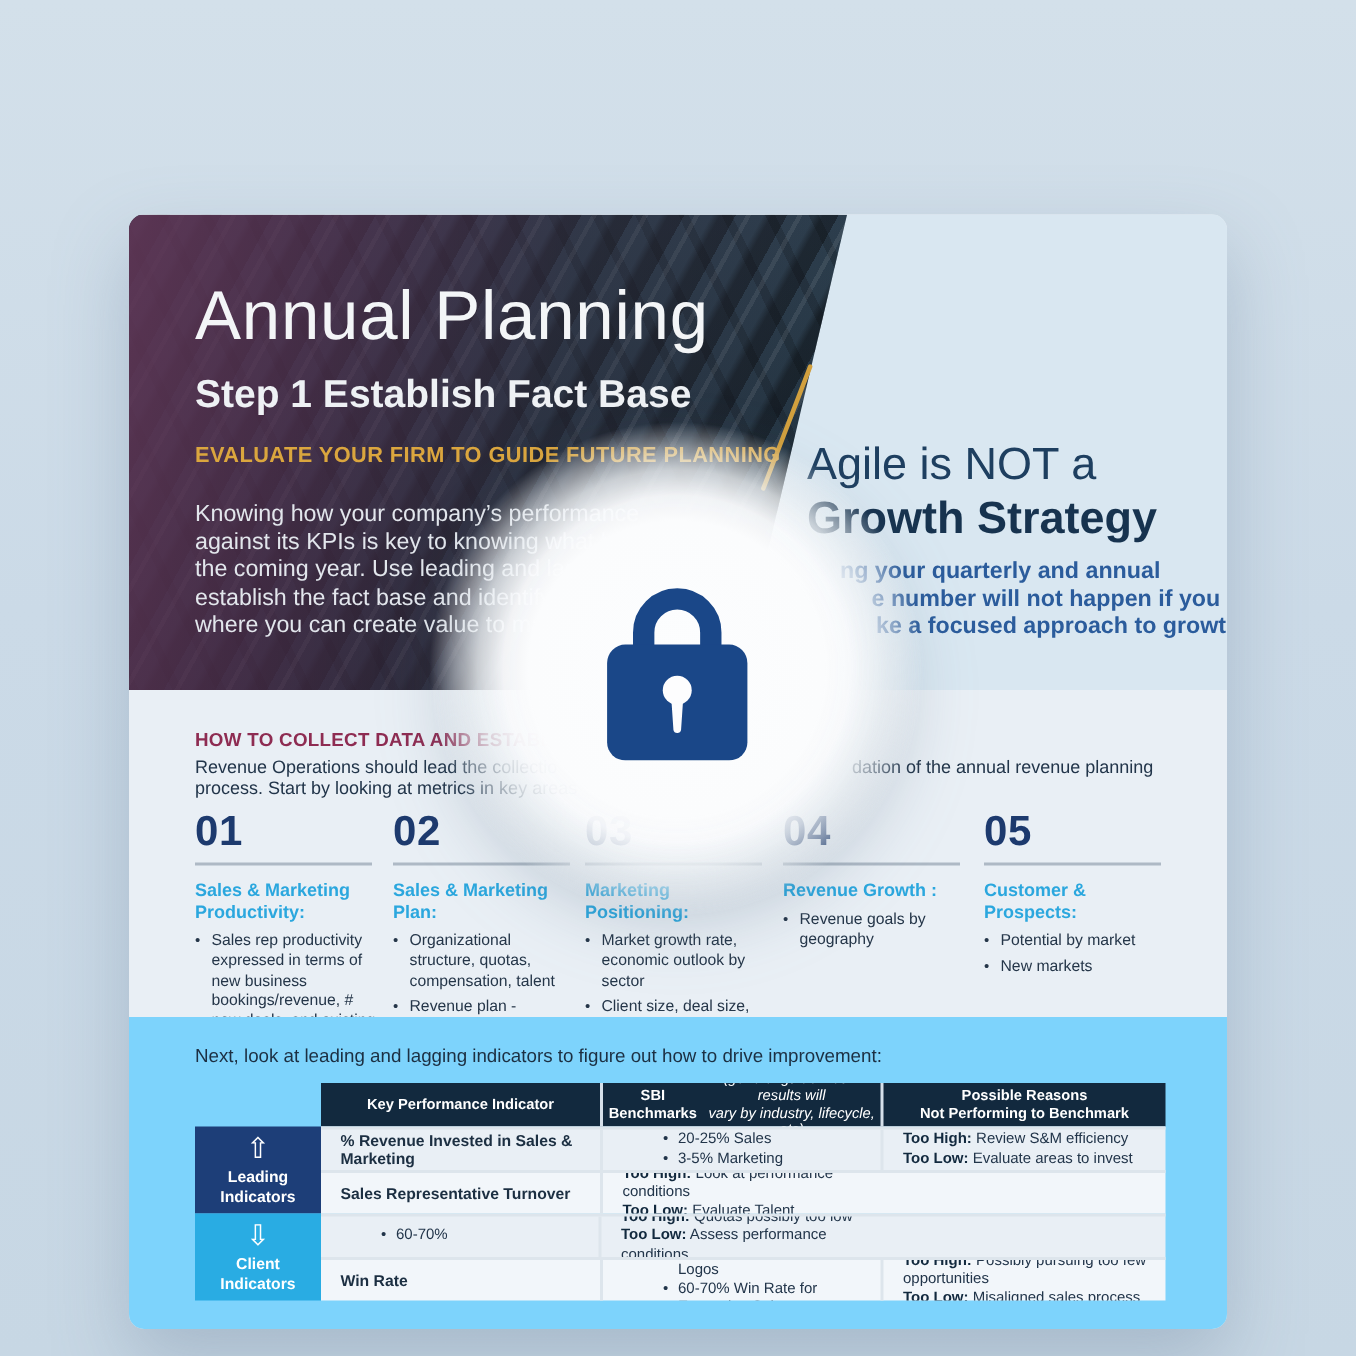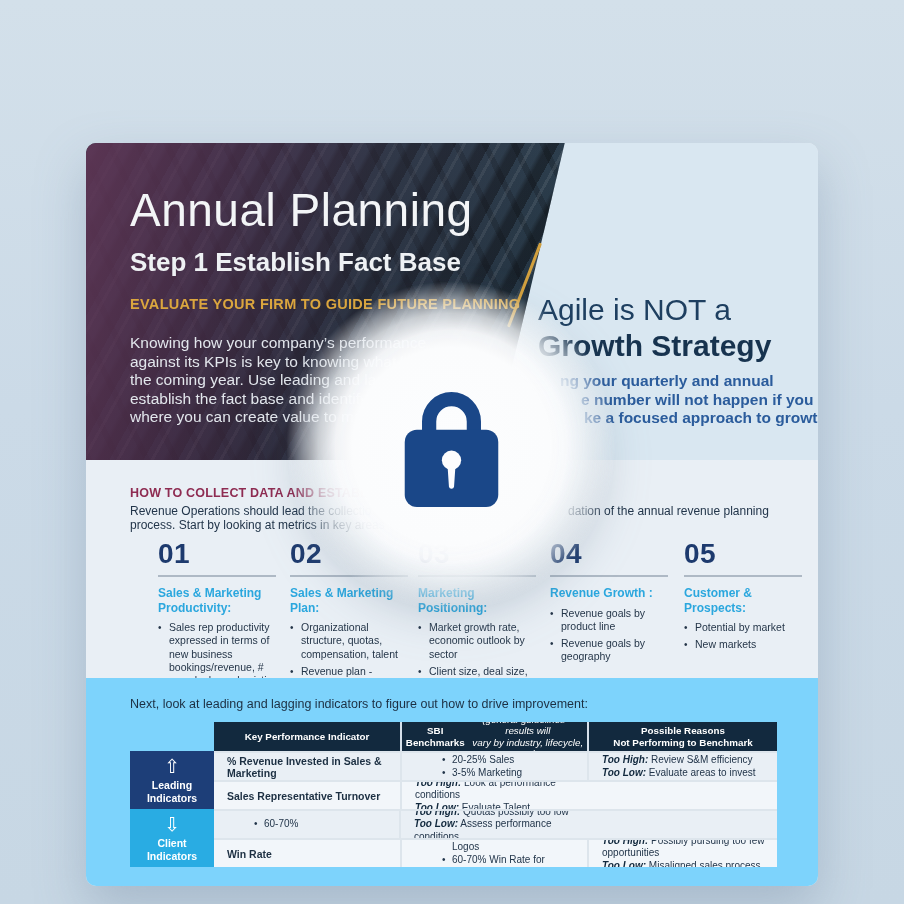--- a/index.html
+++ b/index.html
@@ -43,21 +43,21 @@
 
   
   .bodysec { position:absolute; left:0; top:317px; width:732px; height:218px; background:#e9eff5; }
   .maroon { position:absolute; left:44px; top:26px; font-size:12.5px; font-weight:800;
             color:#8e2c52; letter-spacing:.2px; white-space:nowrap; }
   .cline1 { position:absolute; left:44px; top:44px; width:680px; font-size:12px;
             color:#22354a; white-space:nowrap; }
   .cline1 .frag-right { position:absolute; left:438px; top:0; }
   .cline2 { position:absolute; left:44px; top:58px; font-size:12px; color:#22354a; white-space:nowrap; }
 
-  .cols { position:absolute; left:0; top:78px; width:716px; height:140px;margin-left:28px; }
+  .cols { position:absolute; left:0; top:78px; width:716px; height:140px; }
   .col { position:absolute; top:0; width:124px; }
   .col .num { font-size:28px; font-weight:800; color:#1d3a6e; letter-spacing:.5px; }
   .col .rule { width:118px; height:2px; background:#aeb9c5; margin:5px 0 9px; }
   .col .chead { font-size:12px; font-weight:800; color:#2ba7de; line-height:14.5px; margin-bottom:6px; }
   .col .bullet { position:relative; padding-left:11px; font-size:10.5px; color:#253649;
                  line-height:13.3px; margin-bottom:4px; }
   .col .bullet::before { content:"•"; position:absolute; left:0; top:0; font-size:10px; color:#253649; }
 
   
   .bottomsec { position:absolute; left:0; top:535px; width:732px; height:251px; background:#7dd3fc; }
@@ -85,21 +85,21 @@
   .cell { overflow:hidden; }
   .c1 { width:188px; } .c2 { width:187px; } .c3 { width:188px; }
   .tr .cell { display:flex; flex-direction:column; justify-content:center;
               border-right:2px solid #dde5ec; }
   .tr .cell:last-child { border-right:none; }
   .tr .c1 { padding-left:13px; font-size:10.5px; font-weight:700; color:#1c2f42; }
   .tr .c2 { padding-left:40px; font-size:10px; color:#22354a; }
   .tr .c2 .bullet { position:relative; padding-left:10px; line-height:12.3px; }
   .tr .c2 .bullet::before { content:"•"; position:absolute; left:0; }
   .tr .c3 { padding-left:13px; font-size:10px; color:#22354a; line-height:12.3px; }
-  .tr .c3 b { color:#12293e;font-style:italic; }
+  .tr .c3 b { color:#12293e; }
 
   
   .lock-overlay { position:absolute; left:281px; top:276px; width:340px; height:340px;
     border-radius:50%; cursor:pointer;
     background:radial-gradient(circle closest-side,
       #fcfdfe 0%, #fbfcfd 58%, rgba(250,251,253,.96) 68%,
       rgba(246,249,251,.78) 78%, rgba(248,250,252,.45) 87%, rgba(255,255,255,0) 97%);
     filter:drop-shadow(0 16px 22px rgba(90,112,135,.38));
     display:flex; align-items:center; justify-content:center; }
 </style>
@@ -158,21 +158,20 @@
             <div class="num">03</div>
             <div class="rule"></div>
             <div class="chead">Marketing Positioning:</div>
             <div class="bullet">Market growth rate, economic outlook by sector</div>
             <div class="bullet">Client size, deal size, deal profile, single product deals, multi-product penetration compared to competition</div>
           </div>
           <div class="col" style="left: 436px;">
             <div class="num">04</div>
             <div class="rule"></div>
             <div class="chead">Revenue Growth :</div>
-            <div class="bullet">Revenue goals by product line</div>
             <div class="bullet">Revenue goals by geography</div>
           </div>
           <div class="col" style="left: 570px;">
             <div class="num">05</div>
             <div class="rule"></div>
             <div class="chead">Customer &amp; Prospects:</div>
             <div class="bullet">Potential by market</div>
             <div class="bullet">New markets</div>
           </div>
         </div>

